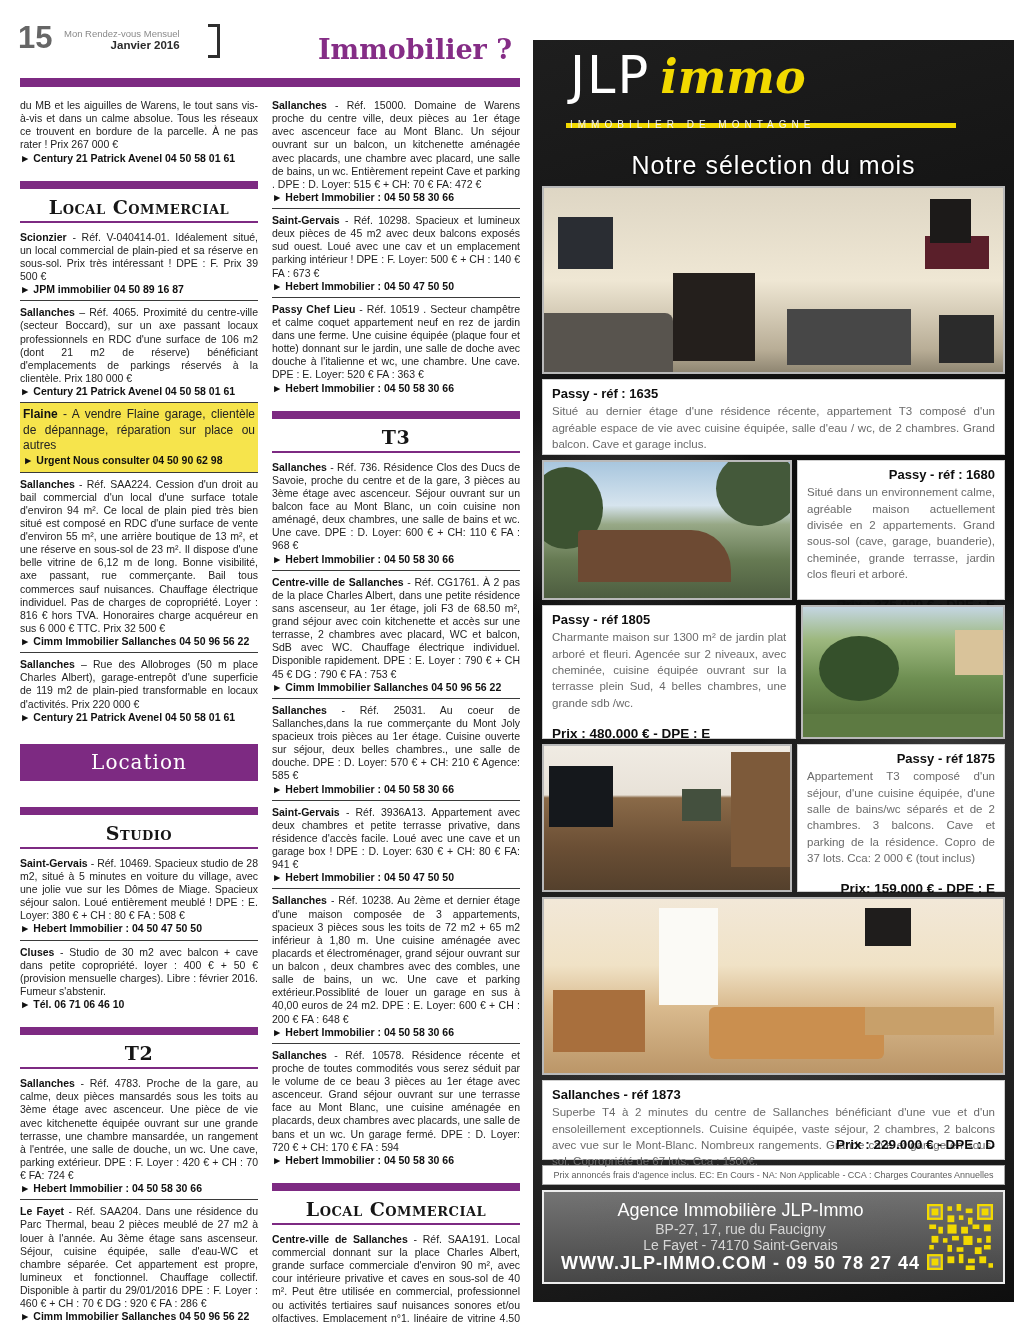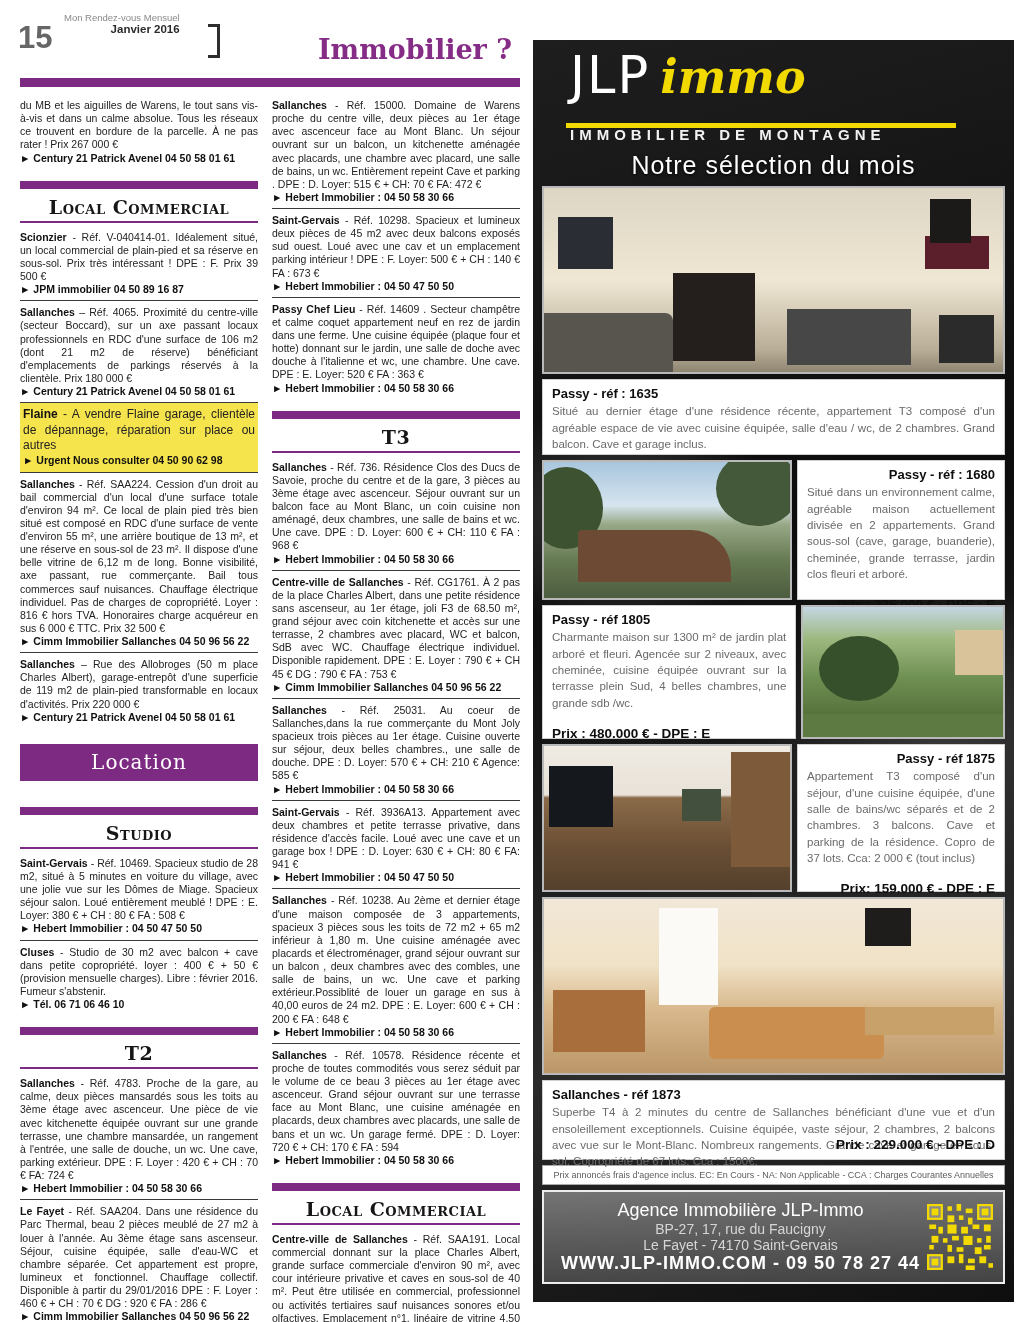--- a/index.html
+++ b/index.html
@@ -1,21 +1,21 @@
 <!DOCTYPE html>
 <html><head>
 <meta charset="utf-8">
 <style>
   html,body{margin:0;padding:0;background:#ffffff;}
   .page{position:relative;width:1024px;height:1322px;background:#fff;overflow:hidden;
         font-family:"Liberation Sans",sans-serif;color:#1c1c1c;border-radius:27px;}
 
   
   .pagenum{position:absolute;left:18px;top:20px;font-size:31px;color:#666;font-weight:bold;}
-  .masthead{position:absolute;left:64px;top:12px;text-align:right;}
+  .masthead{position:absolute;left:64px;top:28px;text-align:right;}
   .mh-top{font-size:9.5px;color:#8a8a8a;}
   .mh-date{font-size:11.5px;color:#2b2b2b;font-weight:bold;}
   .mh-bracket{position:absolute;left:208px;top:24px;width:9px;height:28px;
               border-top:3px solid #2e2e2e;border-right:3px solid #2e2e2e;border-bottom:3px solid #2e2e2e;}
   .ptitle{position:absolute;left:290px;top:16px;width:250px;text-align:center;
           font-family:"DejaVu Serif",serif;font-weight:bold;font-size:27px;color:#852d86;}
   .topbar{position:absolute;left:20px;top:78px;width:500px;height:9px;background:#7d2a82;}
 
   
   .col{position:absolute;top:94px;}
@@ -45,21 +45,21 @@
          radial-gradient(ellipse 220px 170px at 18% 38%, rgba(150,150,150,.35), transparent 70%),
          radial-gradient(ellipse 260px 220px at 85% 55%, rgba(120,120,120,.30), transparent 70%),
          radial-gradient(ellipse 300px 200px at 45% 80%, rgba(90,90,90,.35), transparent 70%),
          linear-gradient(165deg,#1e1e1e 0%,#0c0c0c 40%,#2a2a2a 75%,#0e0e0e 100%);}
   .jlp-logo{position:relative;height:96px;padding-top:4px;}
   .jlp-main{font-family:"DejaVu Sans",sans-serif;font-weight:normal;font-size:51px;line-height:.95;
             color:#fff;letter-spacing:2px;margin-left:28px;}
   .jlp-script{font-family:"DejaVu Serif",serif;font-style:italic;font-weight:bold;
               font-size:46px;color:#f2d900;margin-left:10px;}
   .jlp-underline{position:absolute;left:24px;bottom:18px;width:390px;height:5px;background:#f2d900;}
-  .jlp-tagline{position:absolute;left:28px;bottom:3px;font-size:15px;color:#f2f2f2;letter-spacing:5px;font-weight:bold;}
+  .jlp-tagline{position:absolute;left:28px;bottom:16px;font-size:10px;color:#f2f2f2;letter-spacing:5px;}
   .jlp-selection{height:30px;text-align:center;color:#fff;font-size:25px;letter-spacing:1px;
                  text-shadow:0 1px 3px #000;}
 
   .ph{border:2px solid #b9b9b9;position:relative;overflow:hidden;box-sizing:border-box;}
   .ph div{position:absolute;}
   .ph1{height:188px;background:linear-gradient(180deg,#ded6c4 0%,#efe7d4 50%,#b8ad96 88%,#8f8672 100%);}
   .p1-art{left:3%;top:16%;width:12%;height:28%;background:#2a2d33;}
   .p1-shelf{left:28%;bottom:6%;width:18%;height:48%;background:#241f1c;}
   .p1-sofa{left:-2%;bottom:-4%;width:30%;height:36%;background:#58544e;border-radius:8px;}
   .p1-bar{left:53%;bottom:4%;width:27%;height:30%;background:#474747;}
@@ -206,21 +206,21 @@
       <p class="ad-text"><b class="ad-lead">Sallanches</b> <span>- Réf. 15000. Domaine de Warens proche du centre ville, deux pièces au 1er étage avec ascenceur face au Mont Blanc. Un séjour ouvrant sur un balcon, un kitchenette aménagée avec placards, une chambre avec placard, une salle de bains, un wc. Entièrement repeint Cave et parking . DPE : D. Loyer: 515 € + CH: 70 € FA: 472 €</span></p>
       <p class="ad-contact">► Hebert Immobilier : 04 50 58 30 66</p>
     </article>
 
     <article class="ad">
       <p class="ad-text"><b class="ad-lead">Saint-Gervais</b> <span>- Réf. 10298. Spacieux et lumineux deux pièces de 45 m2 avec deux balcons exposés sud ouest. Loué avec une cav et un emplacement parking intérieur ! DPE : F. Loyer: 500 € + CH : 140 € FA : 673 €</span></p>
       <p class="ad-contact">► Hebert Immobilier : 04 50 47 50 50</p>
     </article>
 
     <article class="ad">
-      <p class="ad-text"><b class="ad-lead">Passy Chef Lieu</b> <span>- Réf. 14609 . Secteur champêtre et calme coquet appartement neuf en rez de jardin dans une ferme. Une cuisine équipée (plaque four et hotte) donnant sur le jardin, une salle de doche avec douche à l'italienne et wc, une chambre. Une cave. DPE : E. Loyer: 520 € FA : 363 €</span></p>
+      <p class="ad-text"><b class="ad-lead">Passy Chef Lieu</b> <span>- Réf. 10519 . Secteur champêtre et calme coquet appartement neuf en rez de jardin dans une ferme. Une cuisine équipée (plaque four et hotte) donnant sur le jardin, une salle de doche avec douche à l'italienne et wc, une chambre. Une cave. DPE : E. Loyer: 520 € FA : 363 €</span></p>
       <p class="ad-contact">► Hebert Immobilier : 04 50 58 30 66</p>
     </article>
 
     <div class="sec-head">
       <div class="sec-bar"></div>
       <h2 class="sec-title">T3</h2>
       <div class="sec-rule"></div>
     </div>
 
     <article class="ad">

